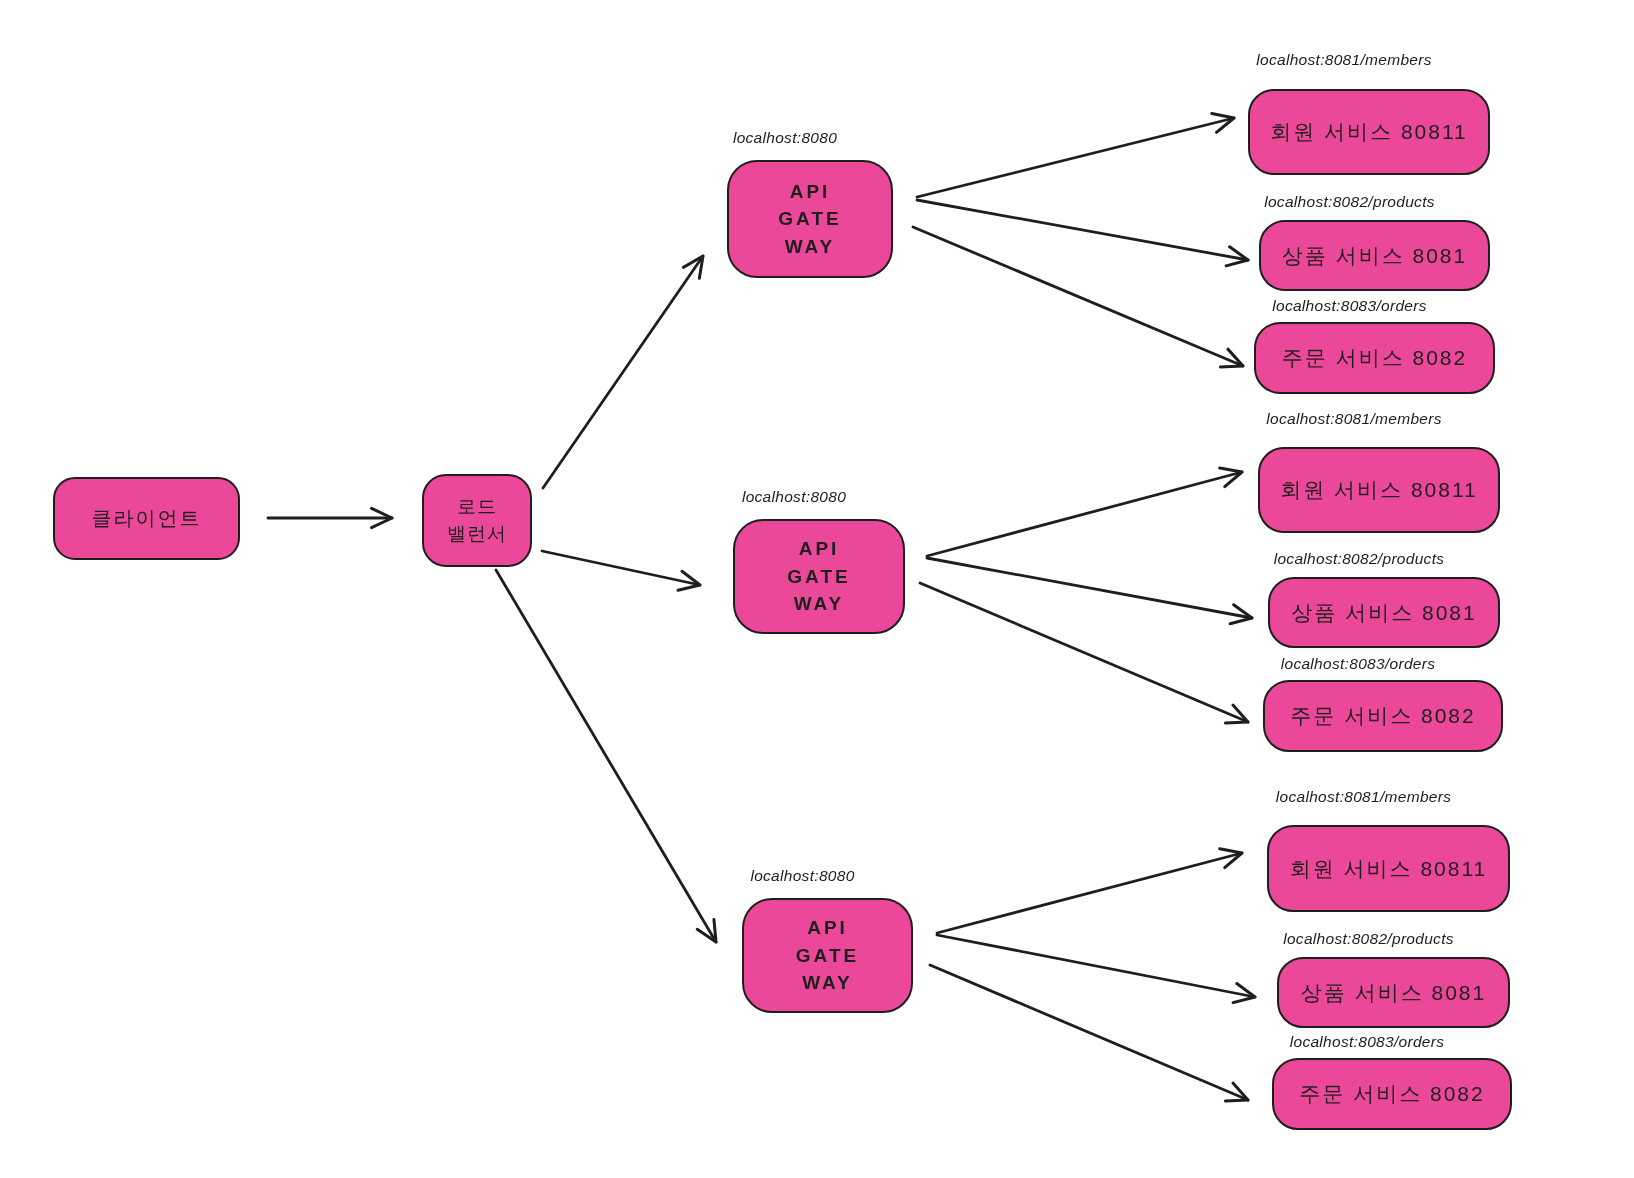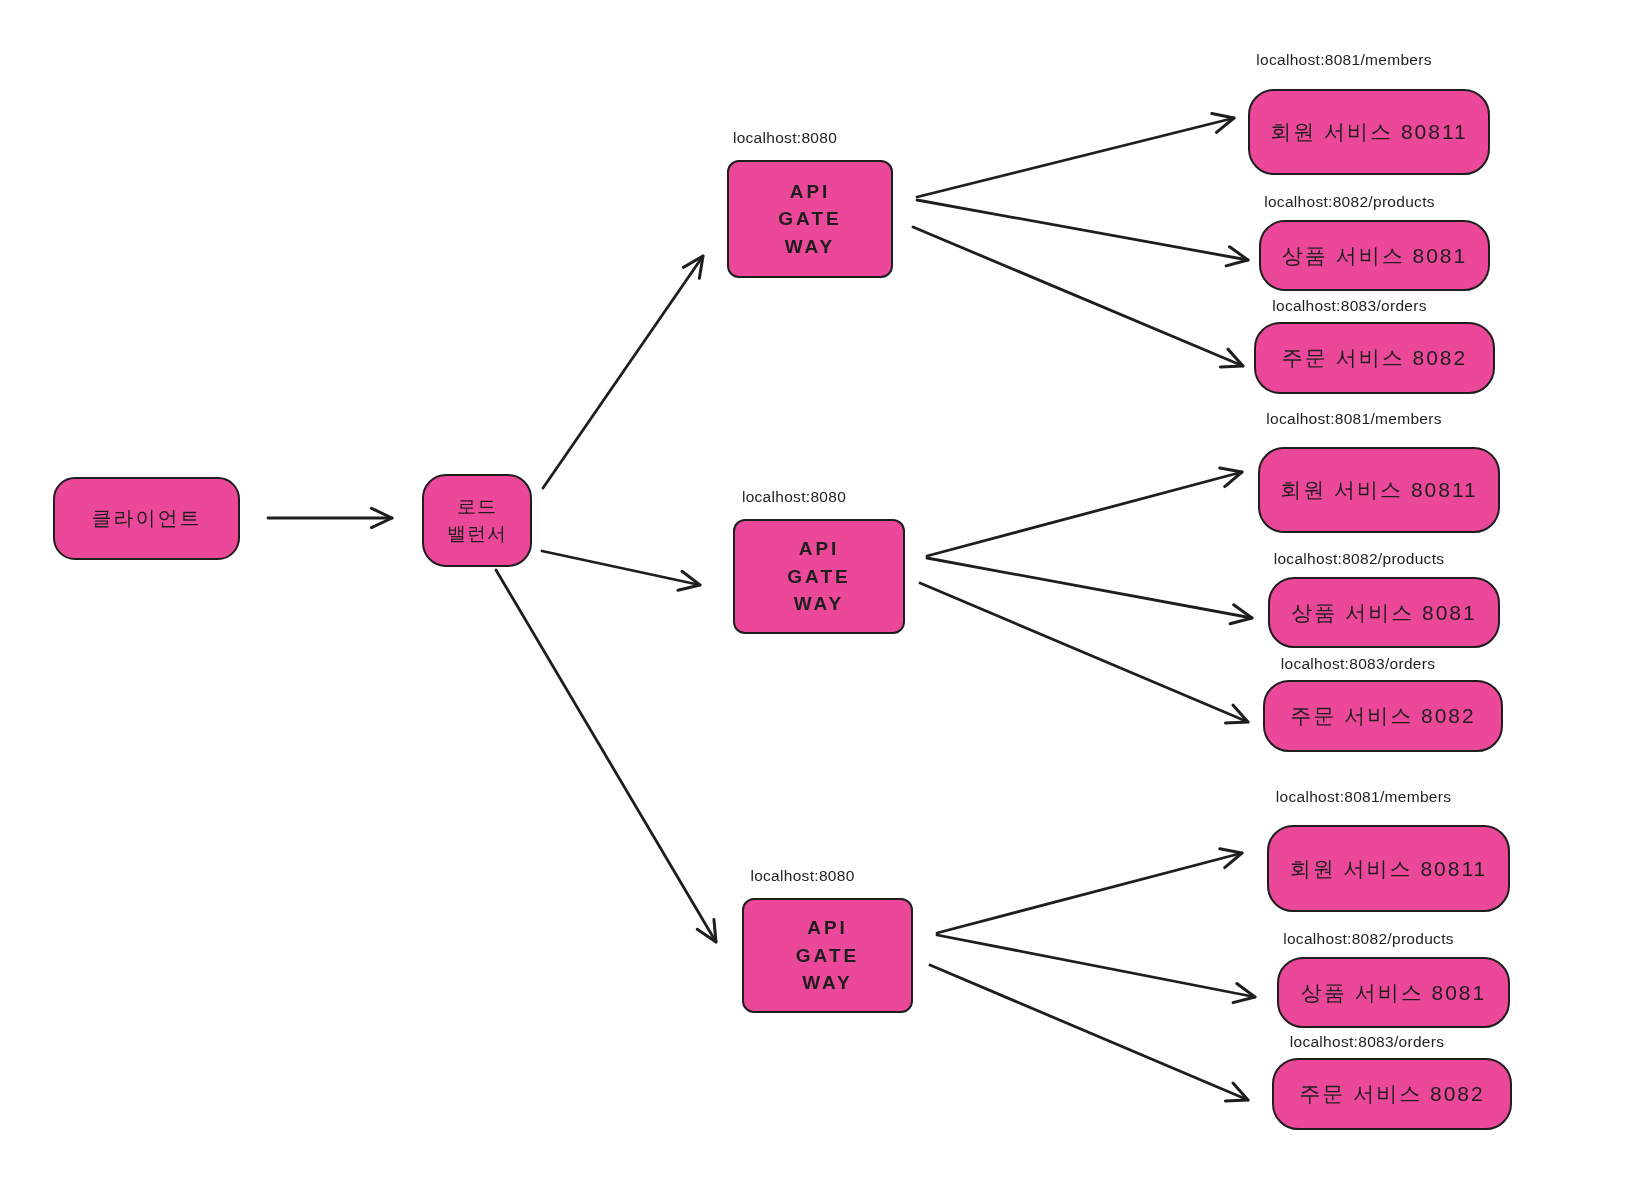--- a/index.html
+++ b/index.html
@@ -23,30 +23,31 @@
     background: #ec4899;
     border: 2.5px solid #1e1e1e;
     display: flex;
     flex-direction: column;
     align-items: center;
     justify-content: center;
     text-align: center;
   }
   .client-box   { border-radius: 22px; font-size: 20px; letter-spacing: 2px; }
   .lb-box       { border-radius: 24px; font-size: 19px; line-height: 1.4; letter-spacing: 1px; }
-  .gateway-box  { border-radius: 12px; font-size: 19px; line-height: 1.45; letter-spacing: 3px; font-weight: bold; justify-content: center; }
+  .gateway-box  { border-radius: 30px; font-size: 19px; line-height: 1.45; letter-spacing: 3px; font-weight: bold; justify-content: center; }
   .service-box  { border-radius: 26px; font-size: 21px; letter-spacing: 2px; }
   .url-label {
     position: absolute;
     text-align: center;
     font-size: 15.5px;
     line-height: 19px;
     letter-spacing: 0.3px;
     transform: translateX(-25px);
     white-space: nowrap;
+    font-style: italic;
   }
 </style>
 </head>
 <body>
 
 <div class="canvas">
 
   <svg class="arrow-layer" width="1634" height="1178" viewBox="0 0 1634 1178" xmlns="http://www.w3.org/2000/svg">
     <defs>
       <marker id="ah" markerUnits="userSpaceOnUse" markerWidth="28" markerHeight="28" viewBox="0 0 26 26" refX="23" refY="13" orient="auto">

